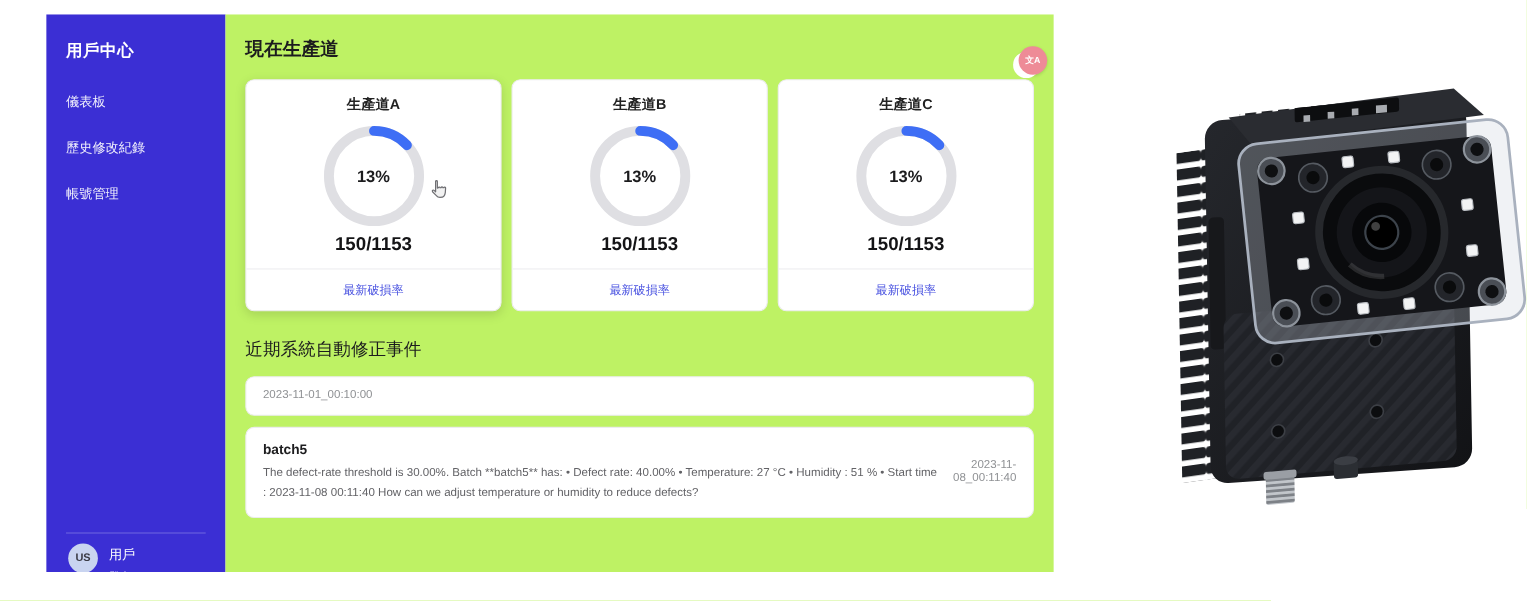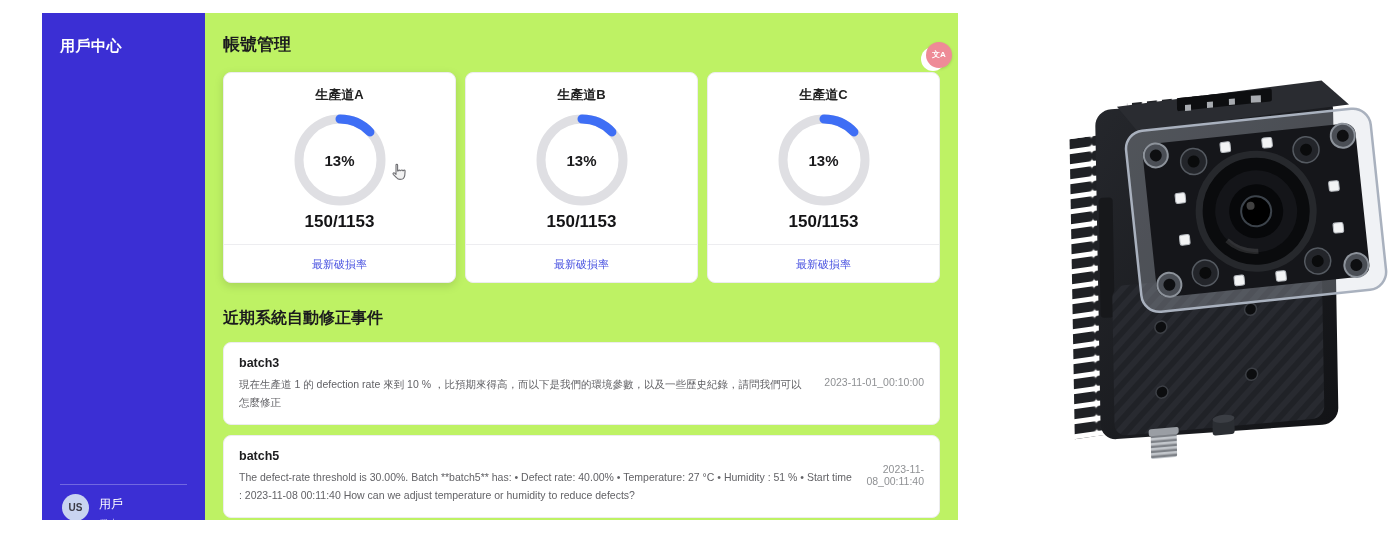--- a/index.html
+++ b/index.html
@@ -79,21 +79,21 @@
   .ring-label {
     position: absolute; inset: 0;
     display: flex; align-items: center; justify-content: center;
     font-size: 15px; font-weight: bold; color: #1b1b1d;
   }
   .card-count { font-size: 17px; font-weight: bold; margin: 4px 0 12px; color: #141416; }
   .card-footer { border-top: 1px solid #ededf0; padding: 9px 0 10px; }
   .card-link { font-size: 11px; color: var(--link-color, #4750e0); cursor: pointer; text-align: right; }
 
   
-  .events-title { font-size: 16px; font-weight: bold; margin: 25px 0 13px; }
+  .events-title { font-size: 16px; font-weight: normal; margin: 25px 0 13px; }
   .event-card {
     background: #fff; border: 1px solid #ececee; border-radius: 8px;
     padding: 10px 15px 12px; margin-bottom: 10px;
     display: flex; justify-content: space-between; gap: 14px;
     cursor: pointer;
   }
   .event-main { flex: 1; min-width: 0; }
   .event-title { font-size: 12.5px; font-weight: bold; margin: 3px 0 5px; color: #1d1d1f; }
   .event-desc { font-size: 10.5px; color: #626266; line-height: 1.75; }
   .event-time {
@@ -108,35 +108,42 @@
   
   .product-photo { position: absolute; left: 1060px; top: 78px; }
 </style>
 </head>
 <body style="--sidebar-bg: #3b2fd4; --ring-blue: #3e6ef5; --link-color: #4750e0; --pink: #ee8b97;">
 
 <div class="app">
 
   <aside class="sidebar">
     <div class="sidebar-title">用戶中心</div>
+    <nav id="nav-list">
+  <div class="nav-item">儀表板</div>
+
+  <div class="nav-item">歷史修改紀錄</div>
+
+  <div class="nav-item">帳號管理</div>
+</nav>
     <div class="sidebar-footer">
       <div class="avatar">US</div>
       <div>
         <div class="user-name">用戶</div>
         <div class="logout-label">登出</div>
       </div>
     </div>
   </aside>
 
   <section class="main">
     <div class="translate-btn">
       <span>文A</span>
     </div>
 
-    <h1 class="main-title">帳號管理</h1>
+    <h1 class="main-title">現在生產道</h1>
 
     <div class="cards-row" id="cards-row">
   <div class="card hovered">
     <div class="card-title">生產道A</div>
     <div class="ring-wrap">
       <svg width="96" height="96" viewBox="0 0 96 96">
         <circle class="ring-track" cx="48" cy="48" r="41" fill="none" stroke-width="9"></circle>
         <circle class="ring-progress" cx="48" cy="48" r="41" fill="none" stroke-width="9" stroke-linecap="round" transform="rotate(-90 48 48)" stroke-dasharray="33.5 257.6"></circle>
       </svg>
       <div class="ring-label">13%</div>
@@ -174,24 +181,20 @@
     <div class="card-count">150/1153</div>
     <div class="card-footer">
       <span class="card-link">最新破損率</span>
     </div>
   </div>
 </div>
 
     <h2 class="events-title">近期系統自動修正事件</h2>
     <div id="events-list">
   <div class="event-card">
-    <div class="event-main">
-      <div class="event-title">batch3</div>
-      <div class="event-desc">現在生產道 1 的 defection rate 來到 10 % ，比預期來得高，而以下是我們的環境參數，以及一些歷史紀錄，請問我們可以怎麼修正</div>
-    </div>
     <div class="event-time">2023-11-01_00:10:00</div>
   </div>
 
   <div class="event-card">
     <div class="event-main">
       <div class="event-title">batch5</div>
       <div class="event-desc">The defect-rate threshold is 30.00%. Batch **batch5** has: • Defect rate: 40.00% • Temperature: 27 °C • Humidity : 51 % • Start time : 2023-11-08 00:11:40 How can we adjust temperature or humidity to reduce defects?</div>
     </div>
     <div class="event-time">2023-11-
 08_00:11:40</div>

